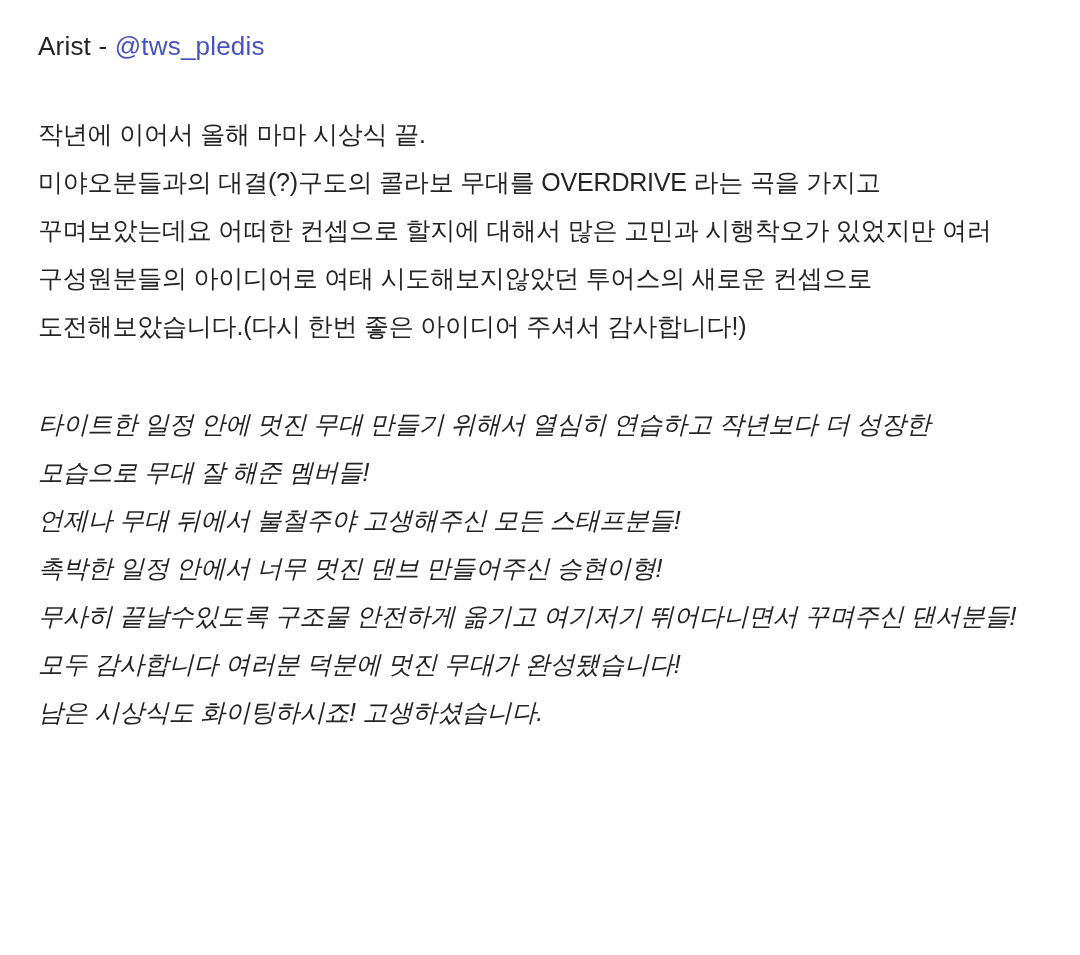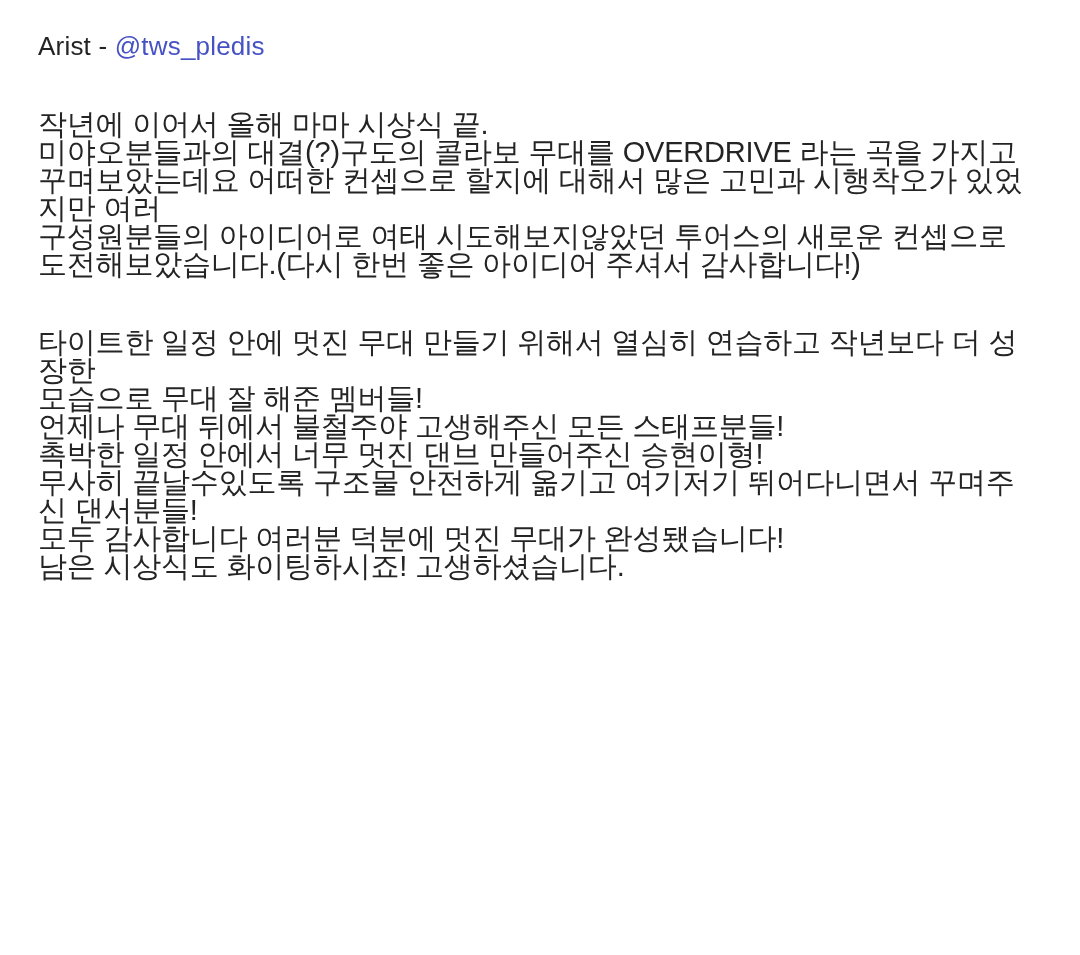--- a/index.html
+++ b/index.html
@@ -30,28 +30,29 @@
     letter-spacing: 0.2px;
     color: var(--text);
   }
   .author-line .mention {
     color: var(--mention);
     text-decoration: none;
     cursor: pointer;
   }
   .post-body p {
     margin: 0 0 50px 0;
-    font-size: 29px;
-    line-height: 28px;
+    font-size: 25px;
+    line-height: 48px;
     color: var(--text);
     white-space: pre-line;
     letter-spacing: -0.2px;
   }
   .post-body p:last-child {
     margin-bottom: 16px;
+    font-style: italic;
   }
 </style>
 </head>
 <body>
 
 <div class="page">
   <div class="author-line">
     <span>Arist - </span><a class="mention">@tws_pledis</a>
   </div>
 

